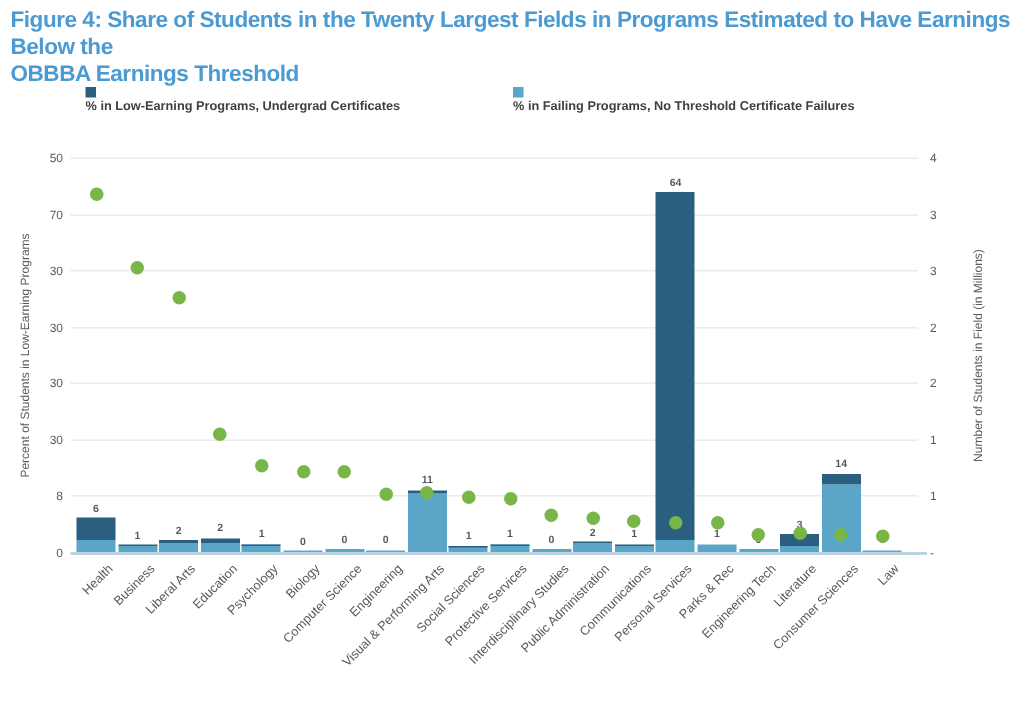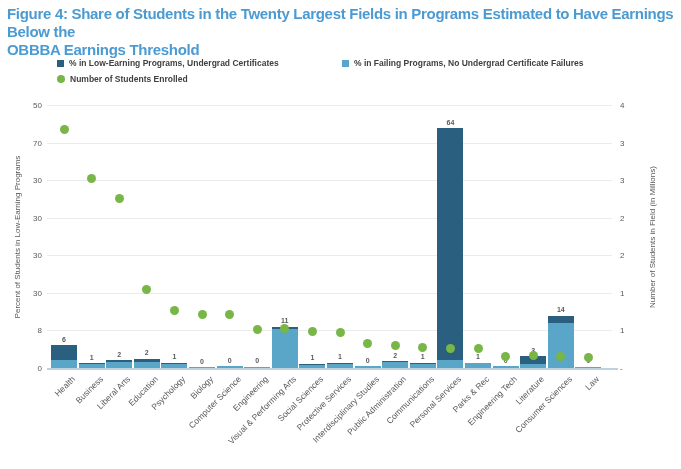--- a/index.html
+++ b/index.html
@@ -6,22 +6,22 @@
   .page{
     position:relative;width:681px;height:469px;background:#ffffff;
     font-family:"Liberation Sans",sans-serif;overflow:hidden;
   }
   .title{
     position:absolute;left:7px;top:5px;width:672px;
     font-size:15px;font-weight:700;letter-spacing:-0.3px;
     color:#4b9ad2;line-height:18px;
   }
   .legend{position:absolute;left:57px;top:58px;width:600px;height:30px;}
-  .lg-item{position:absolute;display:flex;align-items:center;white-space:nowrap;
-    font-size:8.5px;font-weight:600;color:#404040;}
+  .lg-item{position:absolute;display:flex;white-space:nowrap;
+    font-size:8.5px;font-weight:600;color:#404040;flex-direction:column;}
   .sw{display:inline-block;margin-right:5px;flex:0 0 auto;}
   .sw.sq{width:7px;height:7px;}
   .sw.dark{background:#2a5f80;}
   .sw.light{background:#5aa6c9;}
   .sw.circle{width:8px;height:8px;border-radius:50%;background:#79b648;}
   .vlab{
     position:absolute;white-space:nowrap;font-size:8px;color:#595959;
     transform:translate(-50%,-50%) rotate(-90deg);
   }
   .gridline{position:absolute;height:1px;background:#ebebeb;}
@@ -50,25 +50,21 @@
     <div>OBBBA Earnings Threshold</div>
   </div>
 
   <div class="legend">
     <div class="lg-item" style="left:0;top:0">
       <span class="sw sq dark"></span>
       <span>% in Low-Earning Programs, Undergrad Certificates</span>
     </div>
     <div class="lg-item" style="left:285px;top:0">
       <span class="sw sq light"></span>
-      <span>% in Failing Programs, No Undergrad Certificate Failures</span>
-    </div>
-    <div class="lg-item" style="left:0;top:16px">
-      <span class="sw circle"></span>
-      <span>Number of Students Enrolled</span>
+      <span>% in Failing Programs, No Threshold Certificate Failures</span>
     </div>
   </div>
 
   <div class="vlab" style="left:17px;top:237px">Percent of Students in Low-Earning Programs</div>
   <div class="vlab" style="left:652px;top:237px">Number of Students in Field (in Millions)</div>
 
   <div id="plot">
       <div class="gridline" style="left: 47px; top: 330.4px; width: 565px;"></div>
       <div class="gridline" style="left: 47px; top: 292.9px; width: 565px;"></div>
       <div class="gridline" style="left: 47px; top: 255.3px; width: 565px;"></div>

